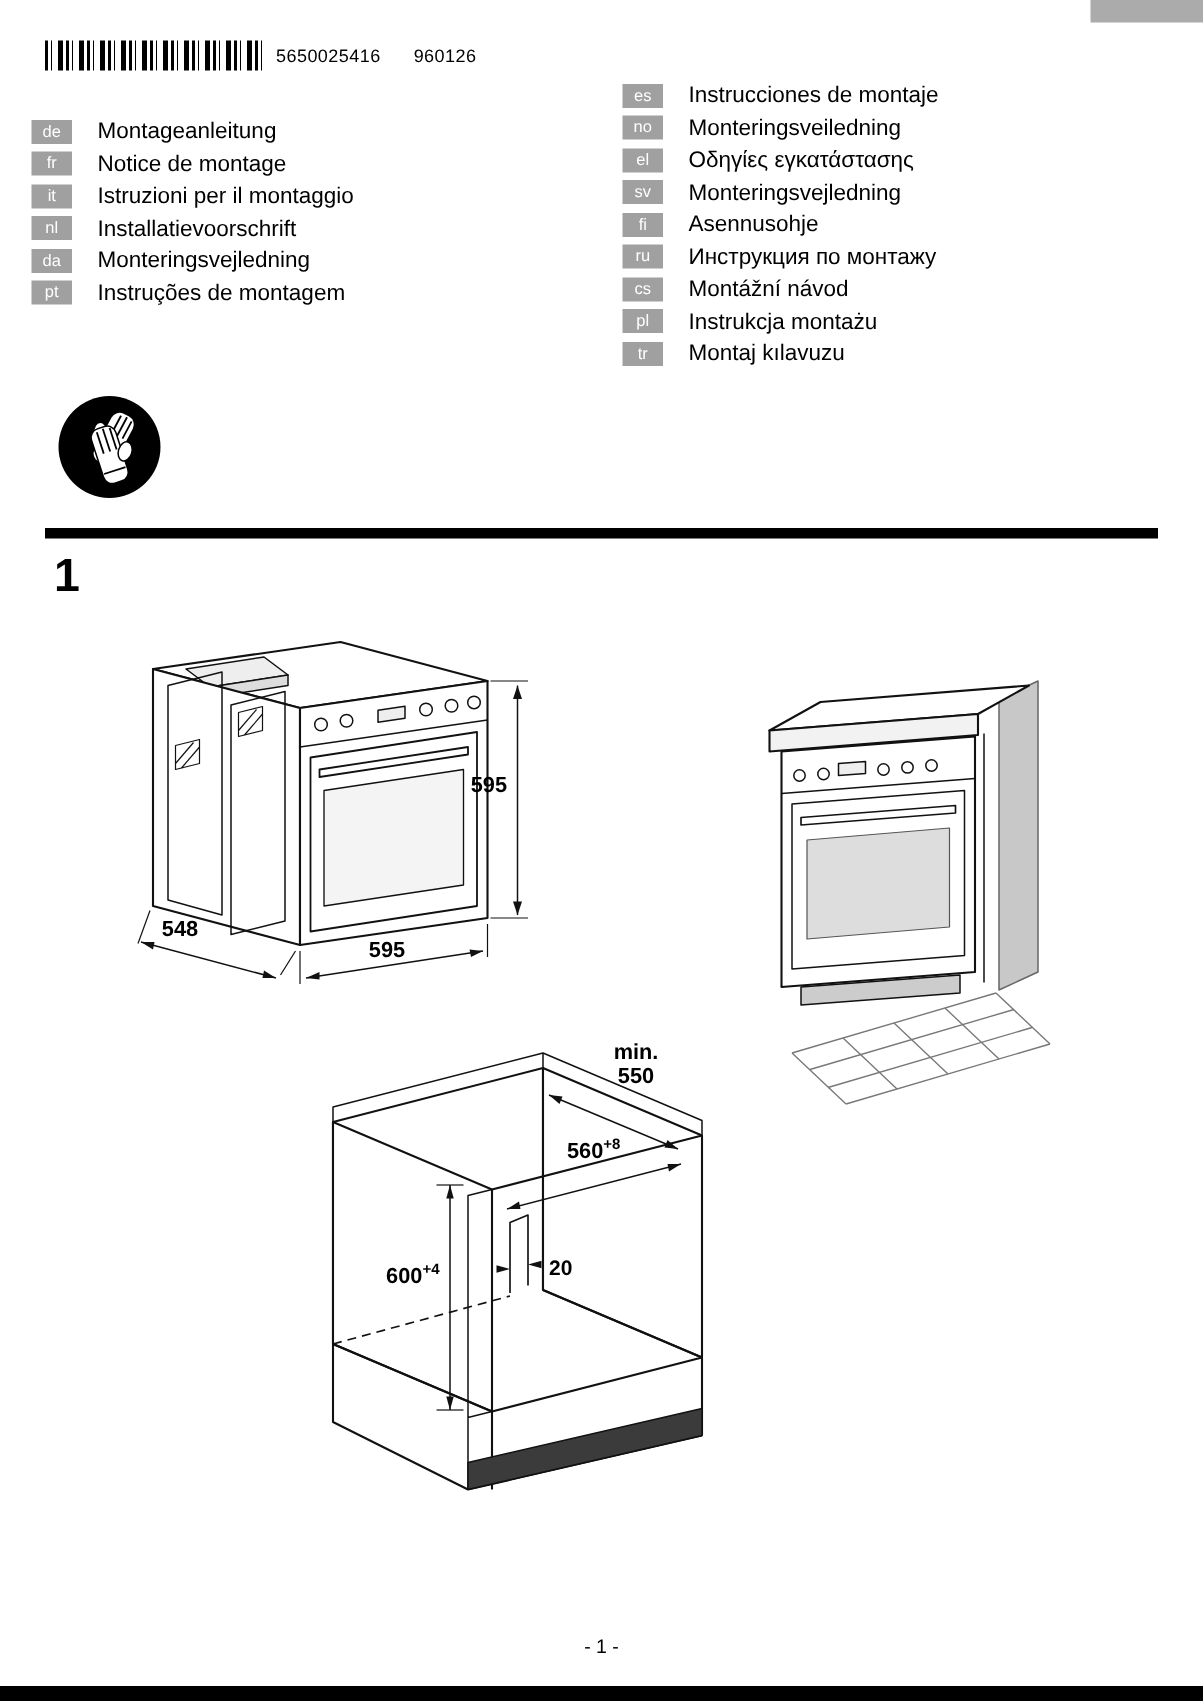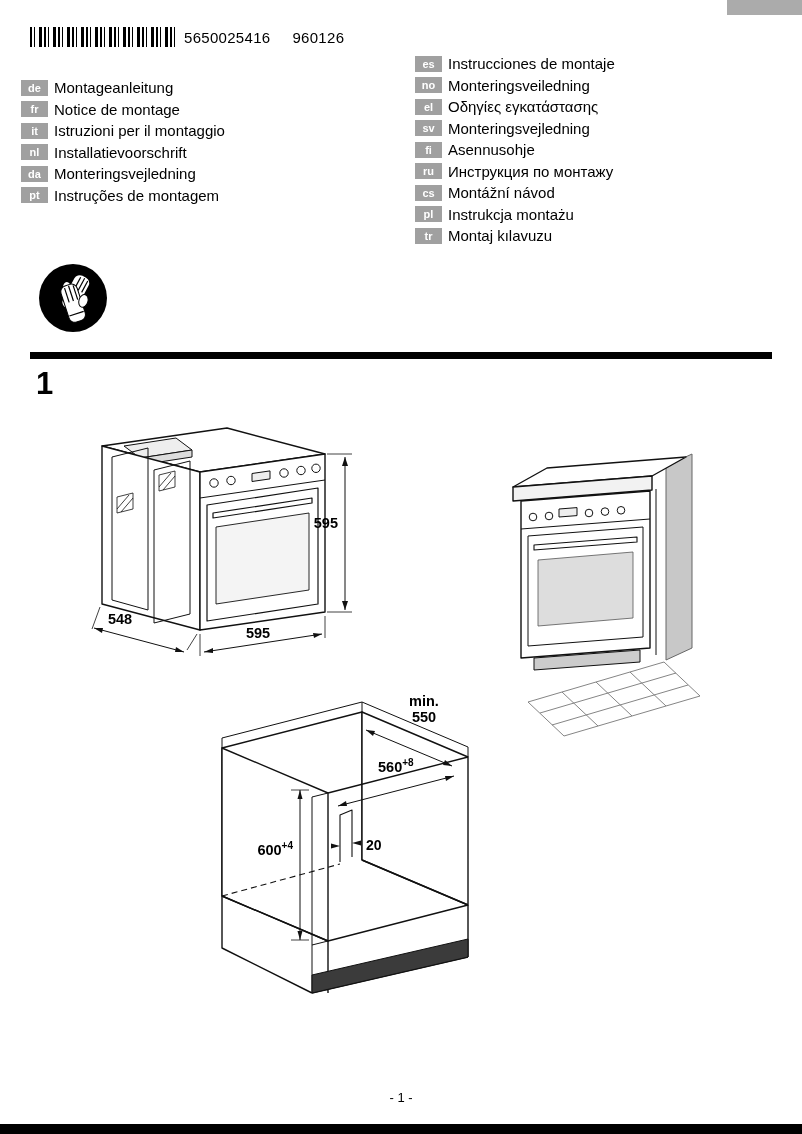--- a/index.html
+++ b/index.html
@@ -9,33 +9,33 @@
     font-family:"Liberation Sans", sans-serif; color:#000;
   }
   .abs { position:absolute; }
 
   .barcode-wrap { left:30px; top:27px; display:flex; align-items:center; }
   .barcode {
     width:148px; height:20px; background-color:#fff;
     background-image:
       repeating-linear-gradient(90deg,#000 0 2px,#fff 2px 4px,#000 4px 5px,#fff 5px 9px,#000 9px 12px,#fff 12px 14px);
   }
-  .barcode-num { font-size:15px; letter-spacing:.3px; margin-left:6px; }
+  .barcode-num { font-size:12px; letter-spacing:.3px; margin-left:6px; }
   .barcode-num.second { margin-left:22px; }
 
   .corner-mark { right:0; top:0; width:75px; height:15px; background:#ababab; }
 
   .lang-col { display:flex; flex-direction:column; }
   .lang-col.left  { left:21px;  top:77px; }
   .lang-col.right { left:415px; top:53px; }
   .lang-row { display:flex; align-items:center; height:21.5px; }
   .lang-code {
     width:27px; height:16px; background:#a0a0a0; color:#fff;
-    font-weight:bold; font-size:11px; display:flex; align-items:center; justify-content:center;
-    margin-right:6px; flex:0 0 auto;
+    font-weight:normal; font-size:11px; display:flex; align-items:center; justify-content:center;
+    margin-right:17px; flex:0 0 auto;
   }
   .lang-label { font-weight:normal; font-size:15px; white-space:nowrap; }
 
   .gloves { left:37px; top:262px; }
 
   .divider { left:30px; top:352px; width:742px; height:7px; background:#000; }
 
   .section-number { left:36px; top:366px; font-size:31px; font-weight:bold; }
 
   .figure-svg { left:0; top:0; }

